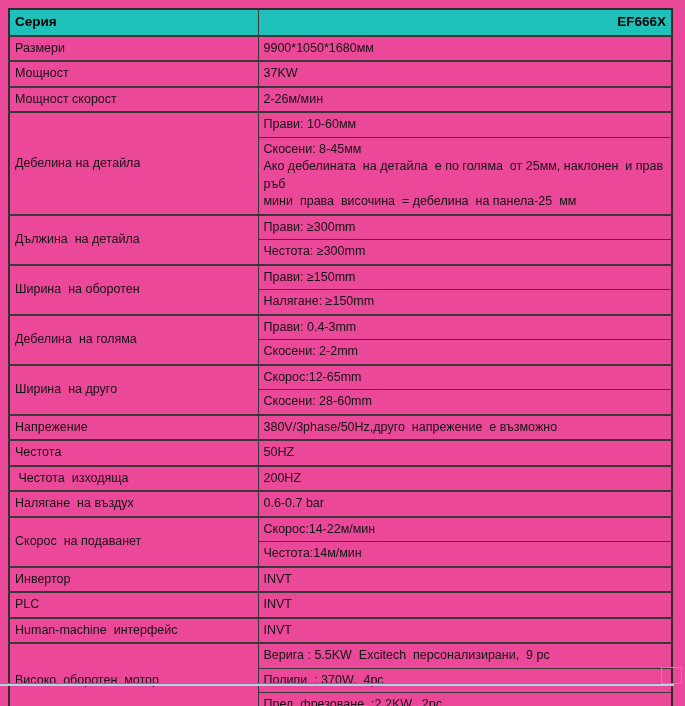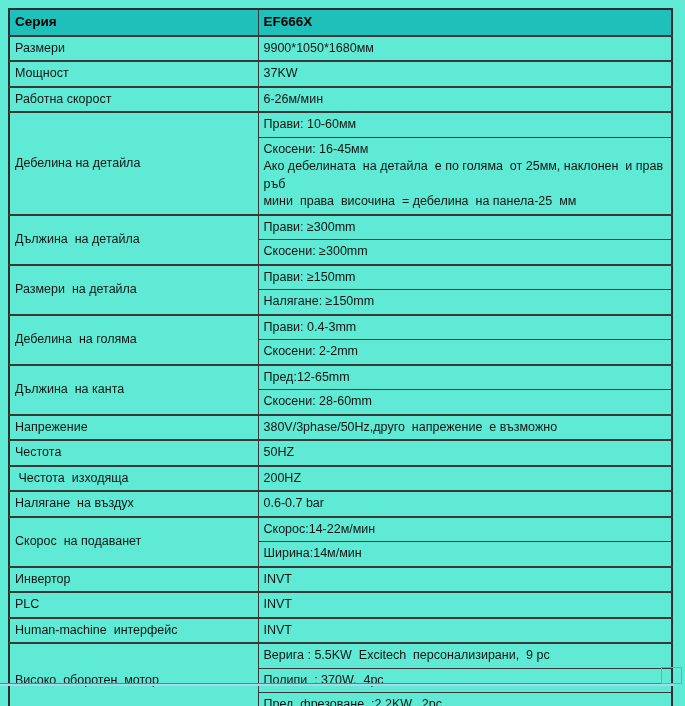--- a/index.html
+++ b/index.html
@@ -5,21 +5,21 @@
   html, body {
     margin: 0;
     padding: 0;
     background: #ffffff;
     font-family: "Liberation Sans", "DejaVu Sans", sans-serif;
   }
   .stage {
     position: relative;
     width: 685px;
     height: 706px;
-    background: #5eead4;
+    background: #ec4899;
     overflow: hidden;
   }
   table.spec {
     position: absolute;
     left: 8px;
     top: 8px;
     width: 665px;
     border-collapse: collapse;
     table-layout: fixed;
     border: 2px solid #2e2e2e;
@@ -38,21 +38,21 @@
   }
   table.spec tr.group-start th,
   table.spec tr.group-start td { border-top-width: 2px; }
   table.spec th {
     background: #1ec0b9;
     font-weight: bold;
     font-size: 13.5px;
     color: #000000;
     height: 17px;
   }
-  table.spec th.model { text-align: left; }
+  table.spec th.model { text-align: right; }
   table.spec td { height: 17px; }
   table.spec td.label-cell { vertical-align: middle; }
   
   .rule-line {
     position: absolute;
     left: 0;
     top: 683px;
     width: 674px;
     height: 3px;
     background: linear-gradient(to bottom, #2e93b2 0%, #2e93b2 45%, #a7d9e8 45%, #a7d9e8 100%);
@@ -91,56 +91,56 @@
     <tbody id="spec-body">
         <tr class="group-start">
           <td class="label-cell" rowspan="1">Размери</td>
           <td class="value-cell">9900*1050*1680мм</td>
         </tr>
         <tr class="group-start">
           <td class="label-cell" rowspan="1">Мощност</td>
           <td class="value-cell">37KW</td>
         </tr>
         <tr class="group-start">
-          <td class="label-cell" rowspan="1">Работна скорост</td>
-          <td class="value-cell">6-26м/мин</td>
+          <td class="label-cell" rowspan="1">Мощност скорост</td>
+          <td class="value-cell">2-26м/мин</td>
         </tr>
         <tr class="group-start">
           <td class="label-cell" rowspan="2">Дебелина на детайла</td>
           <td class="value-cell">Прави: 10-60мм</td>
         </tr>
         <tr>
-          <td class="value-cell">Скосени: 16-45мм
+          <td class="value-cell">Скосени: 8-45мм
 Ако дебелината  на детайла  е по голяма  от 25мм, наклонен  и прав  ръб
 мини  права  височина  = дебелина  на панела-25  мм</td>
         </tr>
         <tr class="group-start">
           <td class="label-cell" rowspan="2">Дължина  на детайла</td>
           <td class="value-cell">Прави: ≥300mm</td>
         </tr>
         <tr>
-          <td class="value-cell">Скосени: ≥300mm</td>
+          <td class="value-cell">Честота: ≥300mm</td>
         </tr>
         <tr class="group-start">
-          <td class="label-cell" rowspan="2">Размери  на детайла</td>
+          <td class="label-cell" rowspan="2">Ширина  на оборотен</td>
           <td class="value-cell">Прави: ≥150mm</td>
         </tr>
         <tr>
           <td class="value-cell">Налягане: ≥150mm</td>
         </tr>
         <tr class="group-start">
           <td class="label-cell" rowspan="2">Дебелина  на голяма</td>
           <td class="value-cell">Прави: 0.4-3mm</td>
         </tr>
         <tr>
           <td class="value-cell">Скосени: 2-2mm</td>
         </tr>
         <tr class="group-start">
-          <td class="label-cell" rowspan="2">Дължина  на канта</td>
-          <td class="value-cell">Пред:12-65mm</td>
+          <td class="label-cell" rowspan="2">Ширина  на друго</td>
+          <td class="value-cell">Скорос:12-65mm</td>
         </tr>
         <tr>
           <td class="value-cell">Скосени: 28-60mm</td>
         </tr>
         <tr class="group-start">
           <td class="label-cell" rowspan="1">Напрежение</td>
           <td class="value-cell">380V/3phase/50Hz,друго  напрежение  е възможно</td>
         </tr>
         <tr class="group-start">
           <td class="label-cell" rowspan="1">Честота</td>
@@ -152,21 +152,21 @@
         </tr>
         <tr class="group-start">
           <td class="label-cell" rowspan="1">Налягане  на въздух</td>
           <td class="value-cell">0.6-0.7 bar</td>
         </tr>
         <tr class="group-start">
           <td class="label-cell" rowspan="2">Скорос  на подаванет</td>
           <td class="value-cell">Скорос:14-22м/мин</td>
         </tr>
         <tr>
-          <td class="value-cell">Ширина:14м/мин</td>
+          <td class="value-cell">Честота:14м/мин</td>
         </tr>
         <tr class="group-start">
           <td class="label-cell" rowspan="1">Инвертор</td>
           <td class="value-cell">INVT</td>
         </tr>
         <tr class="group-start">
           <td class="label-cell" rowspan="1">PLC</td>
           <td class="value-cell">INVT</td>
         </tr>
         <tr class="group-start">

